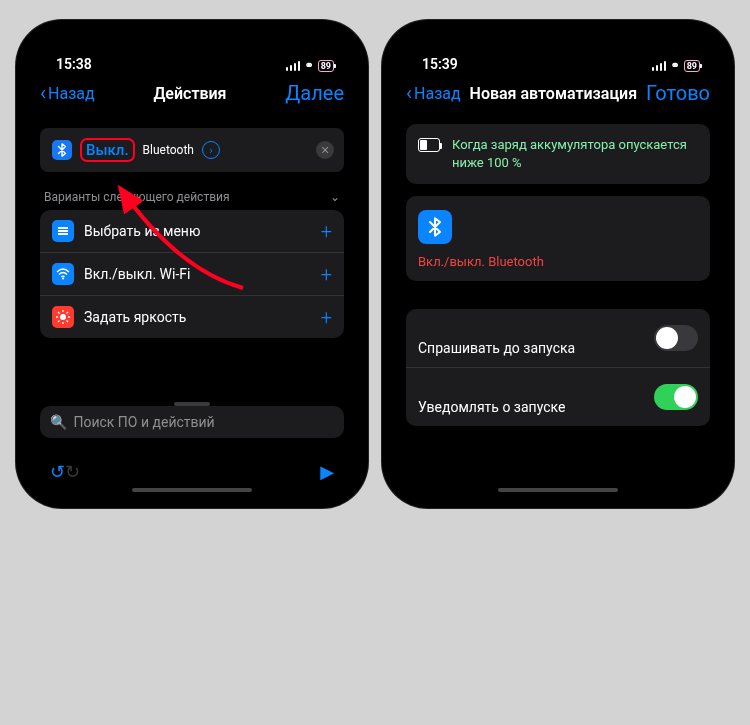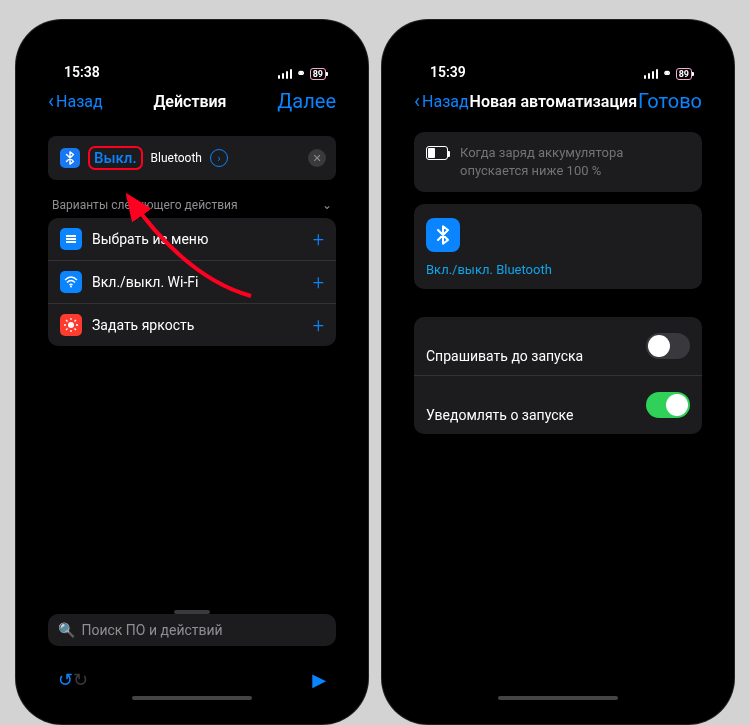--- a/index.html
+++ b/index.html
@@ -1,17 +1,17 @@
 <!DOCTYPE html>
 <html><head>
 <meta charset="utf-8">
 <style>
   * { margin: 0; padding: 0; box-sizing: border-box; font-family: -apple-system, BlinkMacSystemFont, "Segoe UI", Roboto, Helvetica, Arial, sans-serif; }
   body { background: #d3d3d3; width: 750px; height: 725px; display: flex; gap: 14px; padding: 20px 16px; }
-  .phone { width: 352px; height: 704px; background: #000; border-radius: 46px; padding: 20px; position: relative; box-shadow: 0 0 0 1px #222; }
+  .phone { width: 352px; height: 488px; background: #000; border-radius: 46px; padding: 12px; position: relative; box-shadow: 0 0 0 1px #222; }
   .screen { width: 100%; height: 100%; background: #000; border-radius: 36px; overflow: hidden; position: relative; }
   .notch { position: absolute; top: 0; left: 50%; transform: translateX(-50%); width: 150px; height: 26px; background: #000; border-radius: 0 0 16px 16px; z-index: 10; }
   .status-bar { height: 40px; display: flex; align-items: flex-end; justify-content: space-between; padding: 0 22px 0 28px; color: #fff; font-size: 14px; font-weight: 600; }
   .status-right { display: flex; align-items: center; gap: 4px; font-size: 11px; }
   .sig { display: inline-flex; gap: 1.5px; align-items: flex-end; }
   .sig span { width: 2.5px; background:#fff; border-radius:1px; }
   .sig span:nth-child(1){height:4px}.sig span:nth-child(2){height:6px}.sig span:nth-child(3){height:8px}.sig span:nth-child(4){height:10px}
   .batt { border:1px solid #f9a8d4; border-radius:3px; padding:0 2px; font-size:9px; font-weight:700; position:relative; }
   .batt::after { content:""; position:absolute; right:-3px; top:3px; width:2px; height:4px; background:#fff; border-radius:0 1px 1px 0; }
   .nav { display: flex; align-items: center; justify-content: space-between; height: 42px; padding: 0 12px; }
@@ -43,24 +43,24 @@
   .tool-btn { color:#0a84ff; font-size:18px; cursor:pointer; }
   .tool-btn.dim { color:#3a3a3c; }
   .home-ind { position:absolute; bottom:4px; left:50%; transform:translateX(-50%); width:120px; height:4px; background:#444; border-radius:3px; }
   .mini-bar { position:absolute; bottom:90px; left:50%; transform:translateX(-50%); width:36px; height:4px; background:#3a3a3c; border-radius:3px; }
   
   .group-title { color:#fff; font-size:20px; font-weight:700; margin-top:18px; padding:0 4px; }
   .cond-row { background:#1c1c1e; border-radius:10px; padding:12px; display:flex; gap:12px; align-items:flex-start; margin-top:10px; cursor:pointer; }
   .cond-icon { width:22px; height:14px; border:1.5px solid #fff; border-radius:3px; position:relative; margin-top:2px; flex-shrink:0; }
   .cond-icon::before { content:""; position:absolute; left:1px; top:1px; bottom:1px; width:7px; background:#fff; border-radius:1px; }
   .cond-icon::after { content:""; position:absolute; right:-3px; top:4px; width:2px; height:6px; background:#fff; border-radius:0 1px 1px 0; }
-  .cond-text { color:#737373; font-size:13px; line-height:1.4; }
+  .cond-text { color:#86efac; font-size:13px; line-height:1.4; }
   .action-card { background:#1c1c1e; border-radius:10px; padding:14px 12px 12px; margin-top:12px; cursor:pointer; }
   .bt-big { width:34px; height:34px; background:#0a84ff; border-radius:8px; display:flex; align-items:center; justify-content:center; margin-bottom:10px; }
-  .card-label { color:#0ea5e9; font-size:13px; }
+  .card-label { color:#ef4444; font-size:13px; }
   .toggle-list { margin-top:28px; background:#1c1c1e; border-radius:10px; overflow:hidden; }
   .toggle-row { display:flex; align-items:center; justify-content:space-between; padding:11px 12px; border-top:0.5px solid #333; }
   .toggle-row:first-child { border-top:none; }
   .toggle-label { color:#fff; font-size:14px;margin-top:20px; }
   .switch { width:44px; height:26px; border-radius:13px; position:relative; cursor:pointer; }
   .switch.off { background:#39393d; }
   .switch.on { background:#30d158; }
   .knob { width:22px; height:22px; background:#fff; border-radius:50%; position:absolute; top:2px; }
   .switch.off .knob { left:2px; }
   .switch.on .knob { right:2px; }

